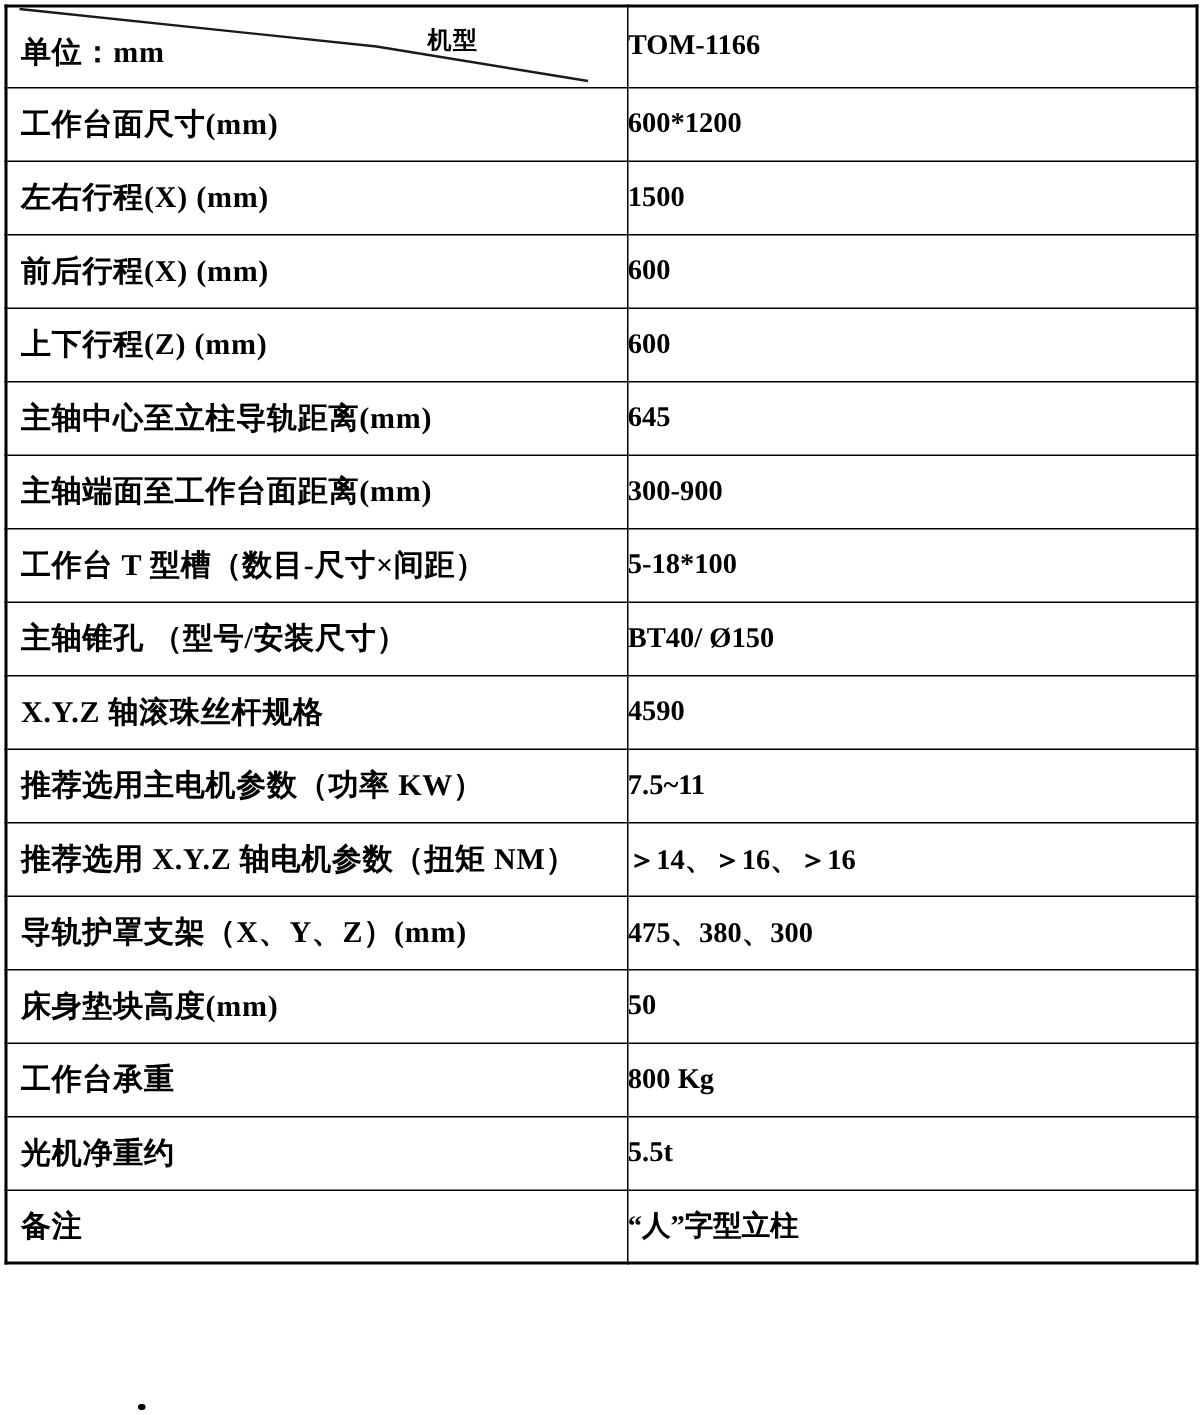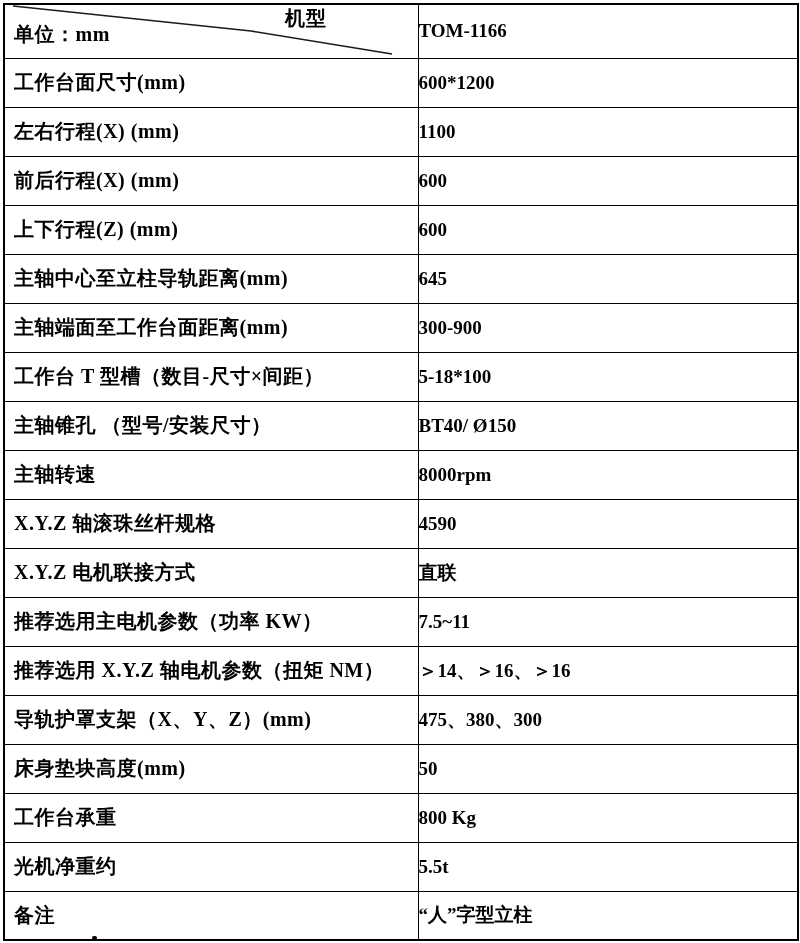--- a/index.html
+++ b/index.html
@@ -62,22 +62,22 @@
   .unit-label {
     position: absolute;
     left: 9px;
     top: 16px;
     font-size: 20px;
     letter-spacing: 0.5px;
   }
   .model-label {
     position: absolute;
     left: 280px;
-    top: 0;
-    font-size: 20px;
+    top: 12px;
+    font-size: 16px;
     letter-spacing: 1px;
   }
   .stray-dot {
     position: absolute;
     left: 92px;
     top: 936px;
     width: 5px;
     height: 4px;
     background: #000000;
     border-radius: 2px;
@@ -101,21 +101,21 @@
       <span class="model-label">机型</span>
     </td>
     <td class="value-cell">TOM-1166</td>
   </tr>
   <tr class="spec-row">
     <td class="label-cell">工作台面尺寸(mm)</td>
     <td class="value-cell">600*1200</td>
   </tr>
   <tr class="spec-row">
     <td class="label-cell">左右行程(X) (mm)</td>
-    <td class="value-cell">1100</td>
+    <td class="value-cell">1500</td>
   </tr>
   <tr class="spec-row">
     <td class="label-cell">前后行程(X) (mm)</td>
     <td class="value-cell">600</td>
   </tr>
   <tr class="spec-row">
     <td class="label-cell">上下行程(Z) (mm)</td>
     <td class="value-cell">600</td>
   </tr>
   <tr class="spec-row">
@@ -128,30 +128,22 @@
   </tr>
   <tr class="spec-row">
     <td class="label-cell">工作台 T 型槽（数目-尺寸×间距）</td>
     <td class="value-cell">5-18*100</td>
   </tr>
   <tr class="spec-row">
     <td class="label-cell">主轴锥孔 （型号/安装尺寸）</td>
     <td class="value-cell">BT40/ Ø150</td>
   </tr>
   <tr class="spec-row">
-    <td class="label-cell">主轴转速</td>
-    <td class="value-cell">8000rpm</td>
-  </tr>
-  <tr class="spec-row">
     <td class="label-cell">X.Y.Z 轴滚珠丝杆规格</td>
     <td class="value-cell">4590</td>
-  </tr>
-  <tr class="spec-row">
-    <td class="label-cell">X.Y.Z 电机联接方式</td>
-    <td class="value-cell">直联</td>
   </tr>
   <tr class="spec-row">
     <td class="label-cell">推荐选用主电机参数（功率 KW）</td>
     <td class="value-cell">7.5~11</td>
   </tr>
   <tr class="spec-row">
     <td class="label-cell">推荐选用 X.Y.Z 轴电机参数（扭矩 NM）</td>
     <td class="value-cell">＞14、＞16、＞16</td>
   </tr>
   <tr class="spec-row">

